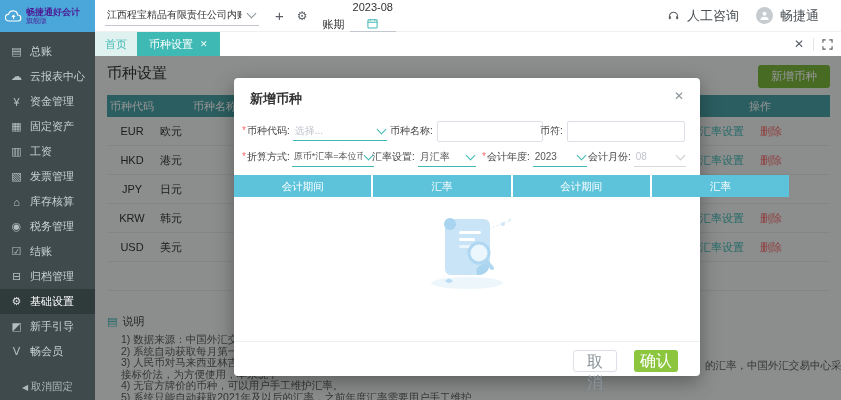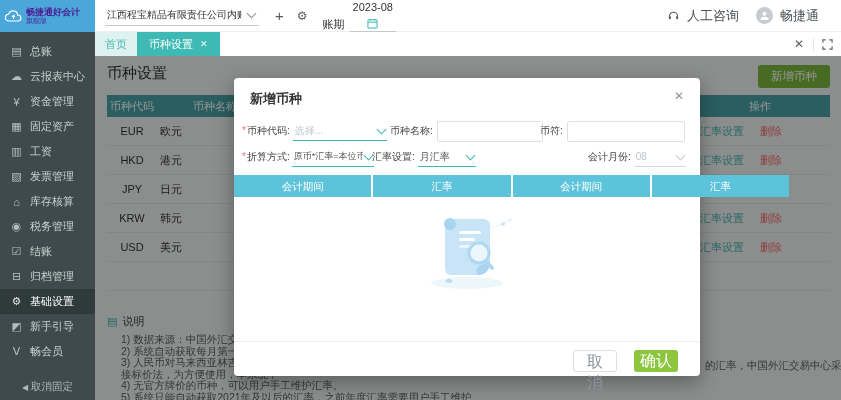--- a/index.html
+++ b/index.html
@@ -344,20 +344,27 @@
         <span class="schev"></span>
       </span>
     </div>
     <div class="fg" style="left:8px;top:68px;">
       <span class="lbl"><span class="req">*</span><span>折算方式:</span></span>
       <span class="sel" style="width:82px;margin-left:2px;">
         <span class="val" style="font-size:9px;">原币*汇率=本位币</span>
         <span class="schev"></span>
       </span>
     </div>
+    <div class="fg" style="left:248px;top:68px;">
+      <span class="lbl"><span class="req">*</span><span>会计年度:</span></span>
+      <span class="sel" style="width:54px;margin-left:3px;">
+        <span class="val">2023</span>
+        <span class="schev"></span>
+      </span>
+    </div>
     <div class="fg" style="left:354px;top:68px;">
       <span class="lbl">会计月份:</span>
       <span class="sel dis" style="width:52px;margin-left:3px;">
         <span class="val">08</span>
         <span class="schev"></span>
       </span>
     </div>
 
     <div class="m-thead">
 

